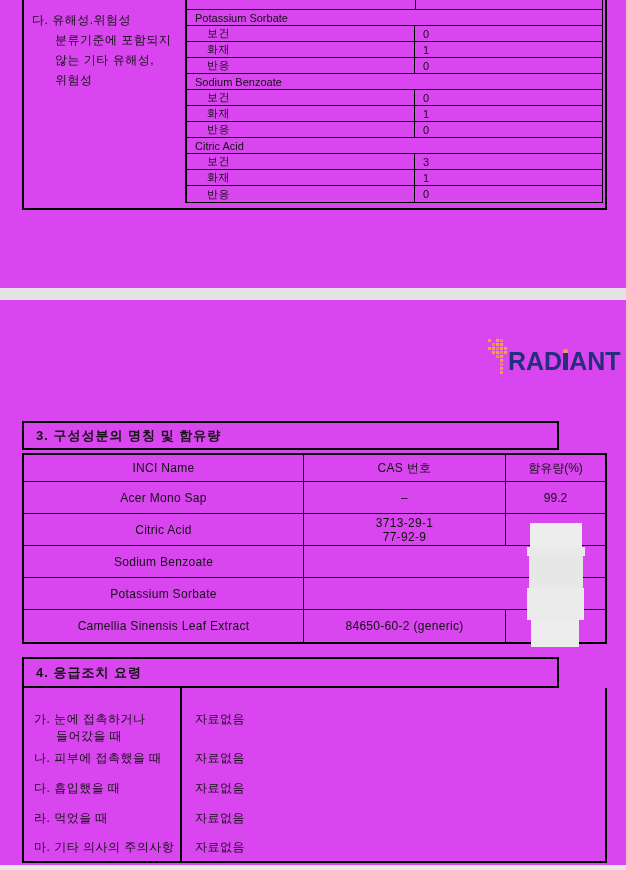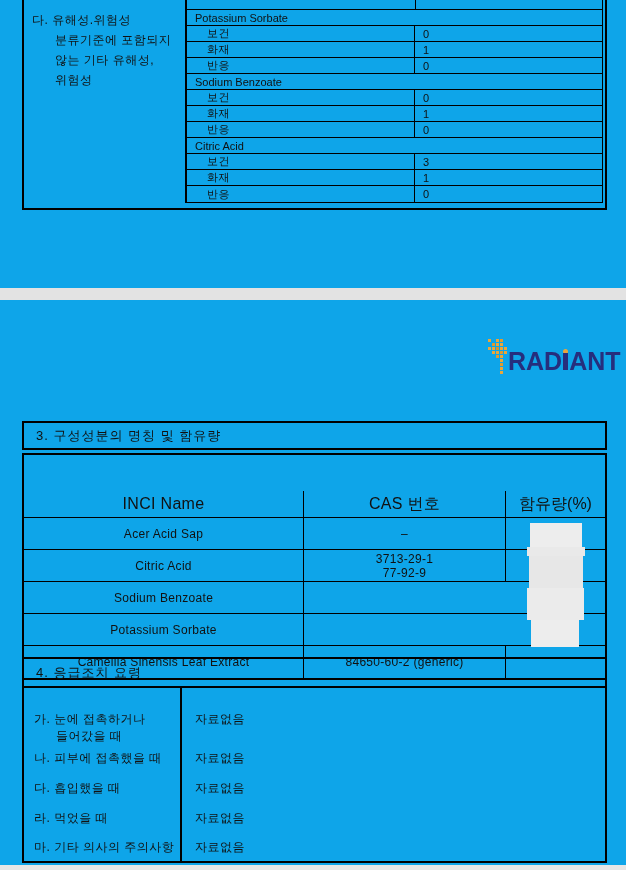--- a/index.html
+++ b/index.html
@@ -1,18 +1,18 @@
 <!DOCTYPE html>
 <html><head>
 <meta charset="utf-8">
 <style>
   * { margin:0; padding:0; box-sizing:border-box; }
   html,body { background:#fff; }
   .page {
-    position:relative; width:626px; height:870px; background:#0ea5e9;
+    position:relative; width:626px; height:870px; background:#d946ef;
     font-family:"Liberation Sans","DejaVu Sans",sans-serif; color:#111;
     overflow:hidden;
   }
 
   
   .hazard-outer {
     position:absolute; left:22px; top:0; width:585px; height:210px;
     border-left:2px solid #000; border-right:2px solid #000; border-bottom:2px solid #000;
   }
   .hazard-label { position:absolute; left:0; top:0; width:161px; height:100%; font-size:12px; }
@@ -57,32 +57,32 @@
   .logo-text {
     position:absolute; left:22px; top:12px; font-size:25px; line-height:26px;
     font-weight:bold; color:#262e7d; letter-spacing:0px; white-space:nowrap;
   }
   .logo-i { display:inline-block; position:relative; width:7px; height:26px; vertical-align:top; }
   .logo-i .i-bar { position:absolute; left:1px; bottom:4px; width:5px; height:17px; background:#262e7d; }
   .logo-i .i-dot { position:absolute; left:1px; top:1px; width:5px; height:5px; background:#eaa63a; border-radius:50%; }
 
   
   .sec-title-box {
-    position:absolute; left:22px; width:585px; border:2px solid #000;
+    position:absolute; left:22px; width:537px; border:2px solid #000;
     display:flex; align-items:center; padding-left:12px;
-    font-size:13px; font-weight:normal; letter-spacing:1px;
+    font-size:13px; font-weight:bold; letter-spacing:1px;
   }
   .s3-title { top:421px; height:29px; }
   .s4-title { top:657px; height:31px; }
 
   
   .t3 { position:absolute; left:22px; top:453px; width:585px; border:2px solid #000; font-size:12px; }
   .t3-row { display:flex; height:32px; border-bottom:1px solid #000; }
   .t3-row:last-child { border-bottom:none; }
-  .t3-row.head { height:27px; font-size:16px;margin-top:36px; }
+  .t3-row.head { height:27px; font-size:12px; }
   .t3 .c1 { width:280px; border-right:1px solid #000; display:flex; align-items:center; justify-content:center; text-align:center; letter-spacing:0.3px; }
   .t3 .c2 { width:202px; border-right:1px solid #000; display:flex; flex-direction:column; align-items:center; justify-content:center; line-height:14px; letter-spacing:0.3px; }
   .t3 .c3 { flex:1; display:flex; align-items:center; justify-content:center; }
 
   
   .redact { position:absolute; left:527px; top:523px; width:60px; z-index:3; }
   .redact .seg { position:relative; }
   .redact .s1 { height:24px; width:52px; margin-left:3px; background:#ededed; }
   .redact .s2 { height:9px;  width:58px; margin-left:0;  background:#e9e9e9; }
   .redact .s3 { height:32px; width:54px; margin-left:2px; background:#e7e7e7; }
@@ -181,21 +181,21 @@
     <span>3. 구성성분의 명칭 및 함유량</span>
   </div>
 
   <div class="t3">
     <div class="t3-row head">
       <div class="c1">INCI Name</div>
       <div class="c2">CAS 번호</div>
       <div class="c3">함유량(%)</div>
     </div>
     <div class="t3-row">
-      <div class="c1">Acer Acid Sap</div>
+      <div class="c1">Acer Mono Sap</div>
       <div class="c2">
         <div>–</div>
         <div></div>
       </div>
       <div class="c3">99.2</div>
     </div>
     <div class="t3-row">
       <div class="c1">Citric Acid</div>
       <div class="c2">
         <div>3713-29-1</div>

